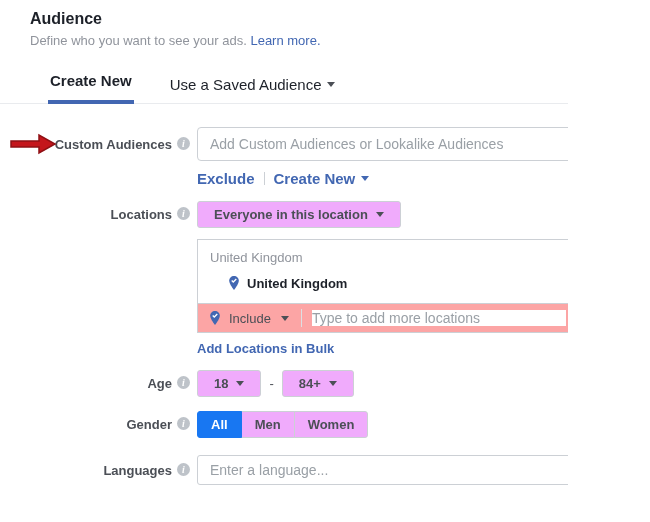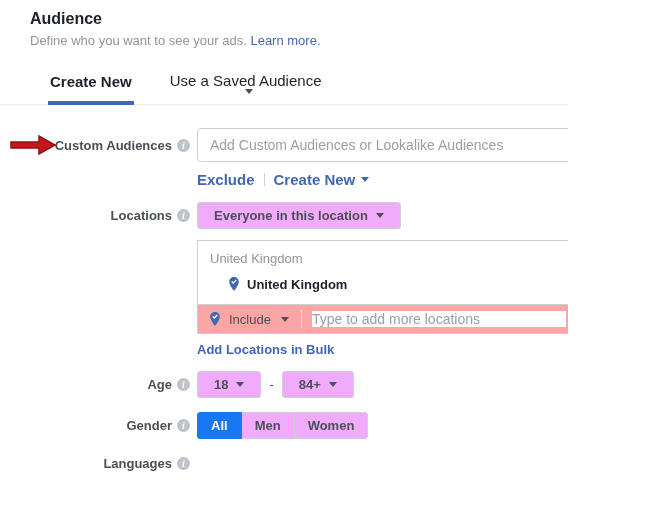--- a/index.html
+++ b/index.html
@@ -10,30 +10,30 @@
   
   .header { padding:10px 0 0 30px; }
   .page-title { font-size:16px; font-weight:bold; color:#1d2129; }
   .subtitle { margin-top:5px; font-size:13px; color:#90949c; }
   .subtitle a, .link { color:#4267b2; text-decoration:none; cursor:pointer; }
 
   
   .tabbar { margin-top:24px; padding-left:48px; border-bottom:1px solid #e9ebee; display:flex; align-items:flex-end; }
   .tab { font-size:15px; padding:0 2px 11px 2px; margin-bottom:-1px; cursor:pointer; display:flex; align-items:center; }
   .tab.active { font-weight:bold; border-bottom:4px solid #4267b2; }
-  .tab + .tab { margin-left:34px;flex-direction:column; }
+  .tab + .tab { margin-left:34px; }
 
   
   .caret { display:inline-block; width:0; height:0; border-left:4px solid transparent; border-right:4px solid transparent; border-top:5px solid #4b4f56; margin-left:6px; }
   .caret.blue { border-top-color:#4267b2; }
 
   
   .form { margin-top:23px; }
   .row { display:flex; align-items:center; position:relative; }
-  .label-cell { width:190px; flex:0 0 190px; display:flex; justify-content:flex-end; align-items:center; gap:5px; font-size:13px; font-weight:bold; color:#4b4f56; }
+  .label-cell { width:190px; flex:0 0 190px; display:flex; justify-content:flex-end; gap:5px; font-size:13px; font-weight:bold; color:#4b4f56; }
   .content-cell { margin-left:7px; display:flex; align-items:center; }
   .info-icon { display:inline-block; width:13px; height:13px; border-radius:50%; background:#bec3c9; color:#fff; font-size:10px; font-weight:bold; line-height:13px; text-align:center; font-family:"Liberation Serif", serif; font-style:italic; }
 
   .text-input { width:428px; height:34px; border:1px solid #ccd0d5; border-radius:4px; padding:0 12px; font-size:14px; color:#1d2129; font-family:"Liberation Sans", sans-serif; outline:none; }
   .text-input::placeholder { color:#9aa0a6; }
 
   .links-row { margin-top:9px; }
   .links-row .content-cell { font-size:15px; font-weight:bold; }
   .vdiv { display:inline-block; width:1px; height:13px; background:#ccd0d5; margin:0 9px; }
 
@@ -204,16 +204,19 @@
           <div class="seg-btn">Women</div>
         </div>
       </div>
     </div>
 
     <div class="row lang-row">
       <div class="label-cell">
         <span>Languages</span>
         <span class="info-icon">i</span>
       </div>
+      <div class="content-cell">
+        <input class="lang-input" type="text" placeholder="Enter a language..." style="">
+      </div>
     </div>
 
   </div>
 </div>
 
 </body></html>

